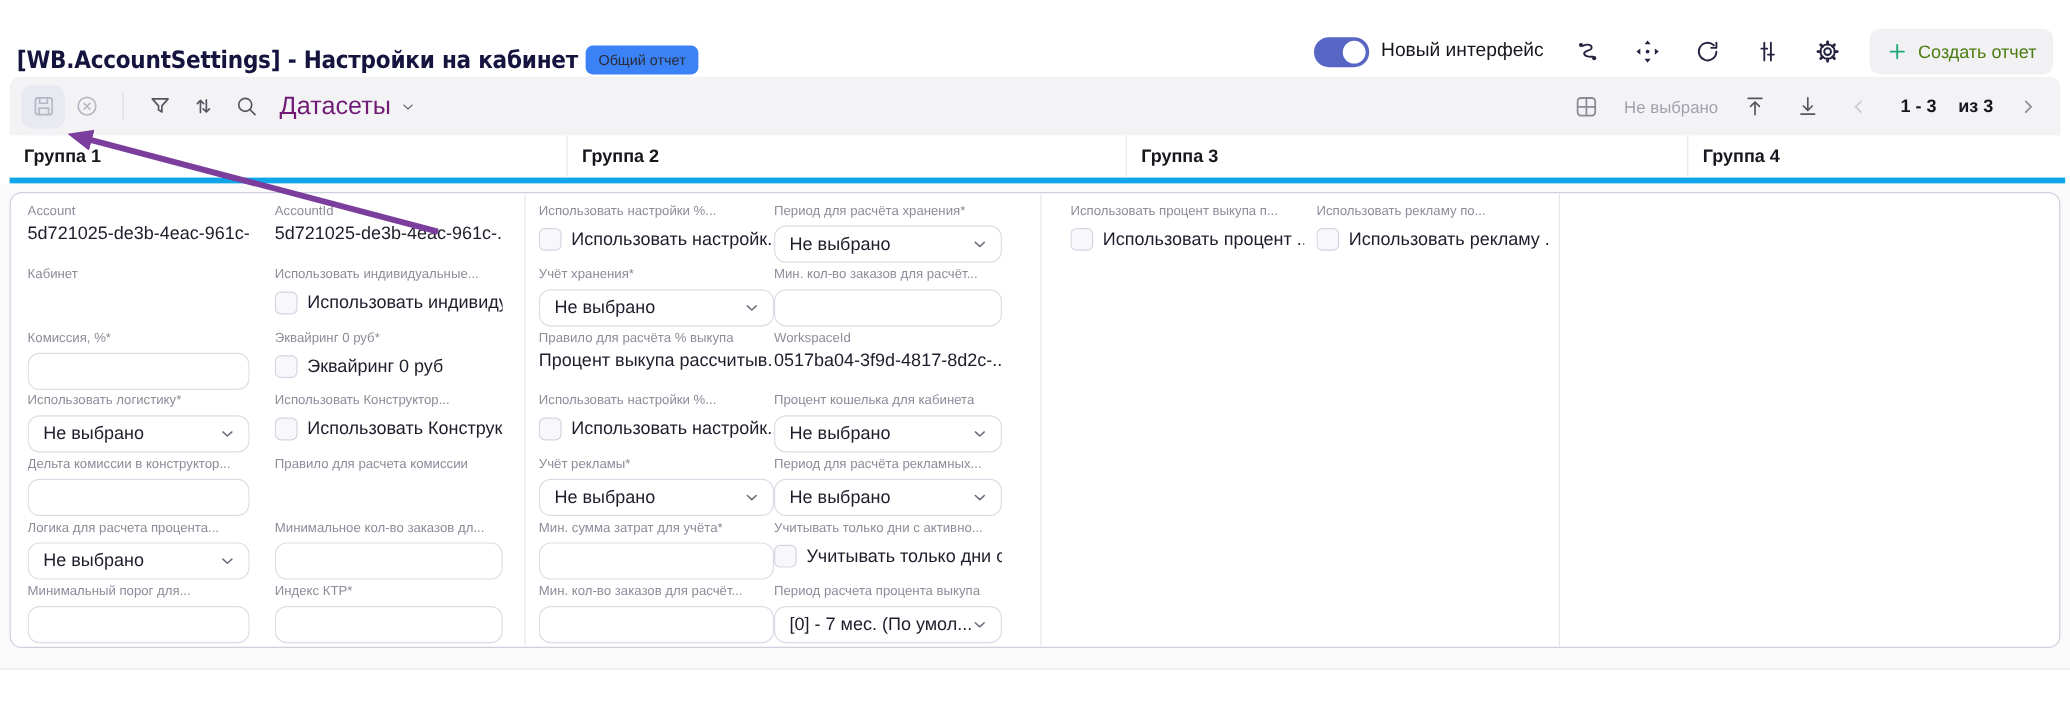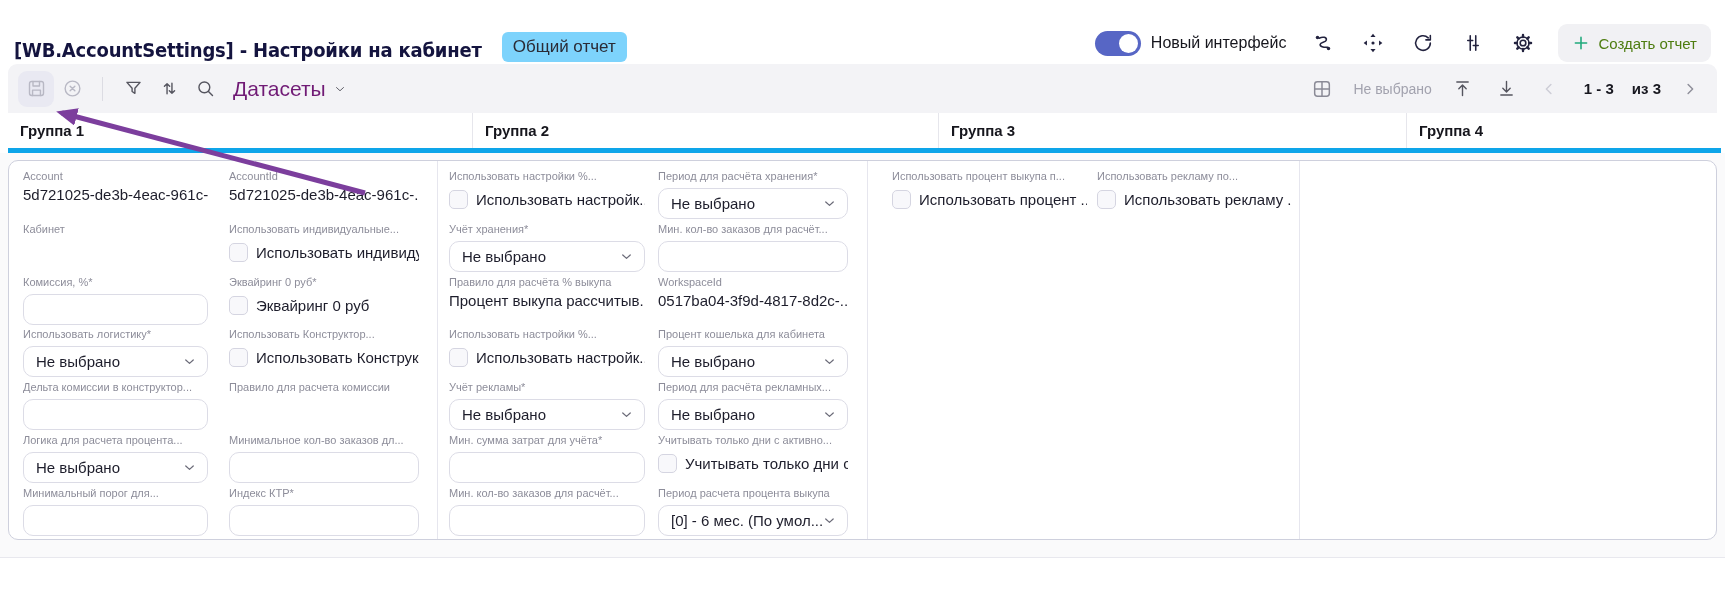--- a/index.html
+++ b/index.html
@@ -14,21 +14,21 @@
   .ico{stroke:#23233f;fill:none;stroke-width:1.7;stroke-linecap:round;stroke-linejoin:round;}
   .ico-gray{stroke:#55555f;fill:none;stroke-width:1.6;stroke-linecap:round;stroke-linejoin:round;}
   .ico-muted{stroke:#b8b8c4;fill:none;stroke-width:1.6;stroke-linecap:round;stroke-linejoin:round;}
 
   
   .app-header{position:absolute;top:0;left:0;right:0;height:62px;display:flex;align-items:flex-end;padding:0 14px;box-sizing:border-box;}
   .page-title{
     font-family:"DejaVu Sans","Liberation Sans",sans-serif;font-stretch:condensed;
     font-weight:700;font-size:20px;color:#14143f;letter-spacing:-0.2px;white-space:nowrap;
   }
-  .badge{margin-left:20px;background:#7dd3fc;border-radius:6px;padding:5px 11px;font-size:17px;color:#2b2b35;white-space:nowrap;}
+  .badge{margin-left:6px;background:#3b82f6;border-radius:6px;padding:5px 11px;font-size:12px;color:#2b2b35;white-space:nowrap;}
   .hdr-right{margin-left:auto;display:flex;align-items:center;}
   .toggle{width:46px;height:25px;border-radius:13px;background:#5766c5;position:relative;flex:none;cursor:pointer;}
   .toggle .knob{position:absolute;top:3px;right:3px;width:19px;height:19px;border-radius:50%;background:#fff;}
   .toggle-label{margin-left:10px;font-size:16px;color:#16161d;white-space:nowrap;}
   .hdr-iconbtn{width:26px;height:26px;display:flex;align-items:center;justify-content:center;margin-left:24px;cursor:pointer;}
   .create-btn{margin-left:22px;height:38px;background:#f1f1f4;border-radius:9px;display:flex;align-items:center;padding:0 14px;gap:8px;cursor:pointer;}
   .create-btn .lbl{font-size:15px;color:#4d7c0f;white-space:nowrap;}
 
   
   .toolbar{position:absolute;top:64px;left:8px;right:8px;height:49px;background:#f3f3f6;border-radius:9px 9px 0 0;display:flex;align-items:center;padding:0 16px 0 10px;box-sizing:border-box;}
@@ -49,21 +49,21 @@
   .colheaders .colh+.colh{border-left:1px solid #e6e6ec;}
   .colh-label{font-size:15px;font-weight:700;color:#16161d;white-space:nowrap;}
   .w1{width:428px;flex:none;} .w2{width:430px;flex:none;} .w3{width:432px;flex:none;} .w4{flex:1;}
 
   
   .workspace{position:absolute;top:153px;left:0;right:0;height:404px;background:#fafafb;border-bottom:1px solid #e8e8ee;}
   .card{position:absolute;top:7px;left:8px;right:8px;height:380px;background:#ffffff;border:1px solid #ced0dd;border-radius:10px;box-sizing:border-box;display:flex;overflow:hidden;}
   .group{box-sizing:border-box;padding-top:8px;display:grid;grid-auto-rows:52.8px;align-content:start;}
   .group+.group{border-left:1px solid #e6e6ee;}
   .g1{width:428px;flex:none;grid-template-columns:185px 190px;column-gap:21px;padding-left:14px;}
-  .g2{width:430px;flex:none;grid-template-columns:196px 190px;column-gap:13px;padding-left:11px;}
+  .g2{width:430px;flex:none;grid-template-columns:196px 190px;padding-left:11px;}
   .g3{width:432px;flex:none;grid-template-columns:195px 195px;column-gap:10px;padding-left:24px;}
   .g4{flex:1;}
   .cell{overflow:hidden;}
   .f-label{font-size:11px;color:#8d8d9a;line-height:15px;height:15px;white-space:nowrap;overflow:hidden;}
   .f-value{margin-top:2px;font-size:15px;font-weight:500;color:#1d1d2b;white-space:nowrap;overflow:hidden;}
   .f-input{margin-top:4px;height:31px;border:1px solid #dcdce6;border-radius:10px;background:#fff;box-sizing:border-box;cursor:text;}
   .f-select{margin-top:4px;height:31px;border:1px solid #dcdce6;border-radius:10px;background:#fff;box-sizing:border-box;display:flex;align-items:center;justify-content:space-between;padding:0 10px 0 12px;cursor:pointer;}
   .f-select span{font-size:15px;color:#1d1d2b;white-space:nowrap;overflow:hidden;}
   .f-check{margin-top:6px;display:flex;align-items:center;gap:8px;cursor:pointer;}
   .cb{width:19px;height:19px;border:1.5px solid #d5d5e1;border-radius:5px;background:#f8f8fb;box-sizing:border-box;flex:none;}
@@ -378,21 +378,21 @@
             <span class="cb-label">Учитывать только дни с ...</span>
           </div>
         </div>
         <div class="cell">
           <div class="f-label">Мин. кол-во заказов для расчёт...</div>
           <div class="f-input"></div>
         </div>
         <div class="cell">
           <div class="f-label">Период расчета процента выкупа</div>
           <div class="f-select">
-            <span>[0] - 6 мес. (По умол...</span>
+            <span>[0] - 7 мес. (По умол...</span>
             <svg class="sel-chev" width="15" height="15" viewBox="0 0 24 24">
               <path d="M6 9.5l6 5.5 6-5.5" fill="none" stroke="#6b6b78" stroke-width="2" stroke-linecap="round" stroke-linejoin="round"></path>
             </svg>
           </div>
         </div>
       </div>
     <div class="group g3">
         <div class="cell">
           <div class="f-label">Использовать процент выкупа п...</div>
           <div class="f-check">

